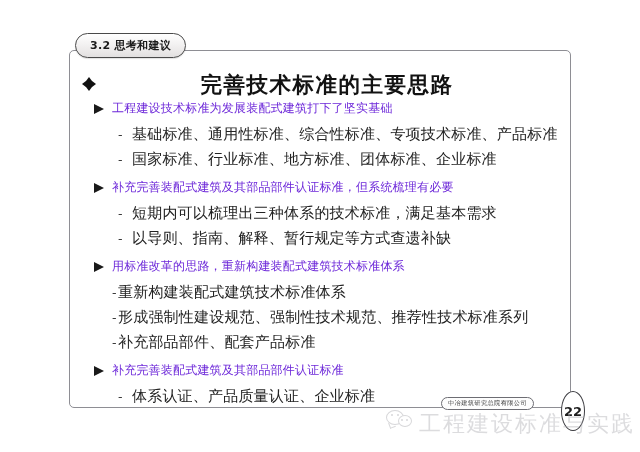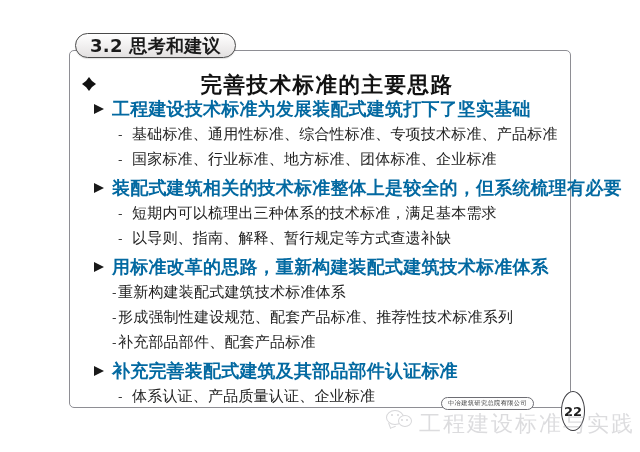--- a/index.html
+++ b/index.html
@@ -43,21 +43,21 @@
     left: 75px;
     top: 33px;
     height: 25px;
     padding: 0 14px;
     display: flex;
     align-items: center;
     background: linear-gradient(#ffffff, #eceaea 70%, #e2e0e0);
     border: 1.6px solid #4a4a4a;
     border-radius: 13px;
     box-sizing: border-box;
-    font-size: 18px;
+    font-size: 11px;
     font-weight: bold;
     color: #1a1a1a;
     letter-spacing: 0.3px;
     z-index: 5;
     box-shadow: 0 1px 1px rgba(0,0,0,0.12);
   }
 
   
   .main-heading-row {
     position: absolute;
@@ -128,23 +128,23 @@
     position: absolute;
     left: 2px;
     top: 3px;
     width: 0;
     height: 0;
     border-top: 5.5px solid transparent;
     border-bottom: 5.5px solid transparent;
     border-left: 10px solid #1a1a1a;
   }
   .level1-text {
-    font-size: 18px;
-    font-weight: bold;
-    color: #0369a1;
+    font-size: 12px;
+    font-weight: normal;
+    color: #6d28d9;
     line-height: 17px;
     letter-spacing: 0.2px;
     white-space: nowrap;
   }
 
   .level2 {
     display: flex;
     align-items: flex-start;
     margin-top: 8px;
     padding-left: 26px;
@@ -301,21 +301,21 @@
           <span class="level2-text">基础标准、通用性标准、综合性标准、专项技术标准、产品标准</span>
         </div>
         <div class="level2">
           <span class="dash-marker">-</span>
           <span class="level2-text">国家标准、行业标准、地方标准、团体标准、企业标准</span>
         </div>
       </div>
       <div class="block">
         <div class="level1">
           <span class="arrow-marker"></span>
-          <span class="level1-text">装配式建筑相关的技术标准整体上是较全的，但系统梳理有必要</span>
+          <span class="level1-text">补充完善装配式建筑及其部品部件认证标准，但系统梳理有必要</span>
         </div>
         <div class="level2">
           <span class="dash-marker">-</span>
           <span class="level2-text">短期内可以梳理出三种体系的技术标准，满足基本需求</span>
         </div>
         <div class="level2">
           <span class="dash-marker">-</span>
           <span class="level2-text">以导则、指南、解释、暂行规定等方式查遗补缺</span>
         </div>
       </div>
@@ -323,21 +323,21 @@
         <div class="level1">
           <span class="arrow-marker"></span>
           <span class="level1-text">用标准改革的思路，重新构建装配式建筑技术标准体系</span>
         </div>
         <div class="level2 tight">
           <span class="dash-marker">-</span>
           <span class="level2-text">重新构建装配式建筑技术标准体系</span>
         </div>
         <div class="level2 tight">
           <span class="dash-marker">-</span>
-          <span class="level2-text">形成强制性建设规范、配套产品标准、推荐性技术标准系列</span>
+          <span class="level2-text">形成强制性建设规范、强制性技术规范、推荐性技术标准系列</span>
         </div>
         <div class="level2 tight">
           <span class="dash-marker">-</span>
           <span class="level2-text">补充部品部件、配套产品标准</span>
         </div>
       </div>
       <div class="block">
         <div class="level1">
           <span class="arrow-marker"></span>
           <span class="level1-text">补充完善装配式建筑及其部品部件认证标准</span>

